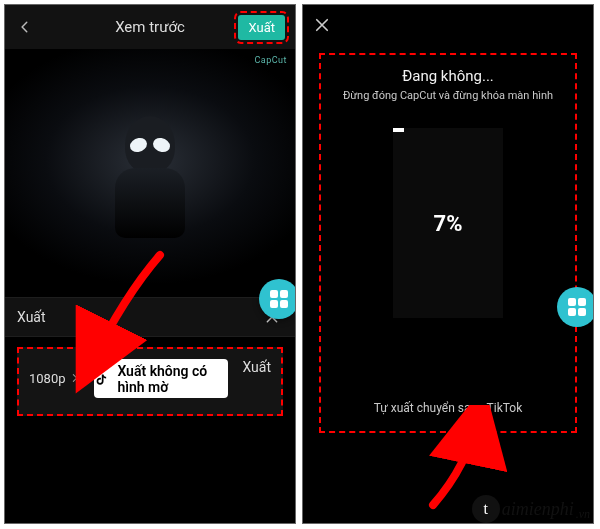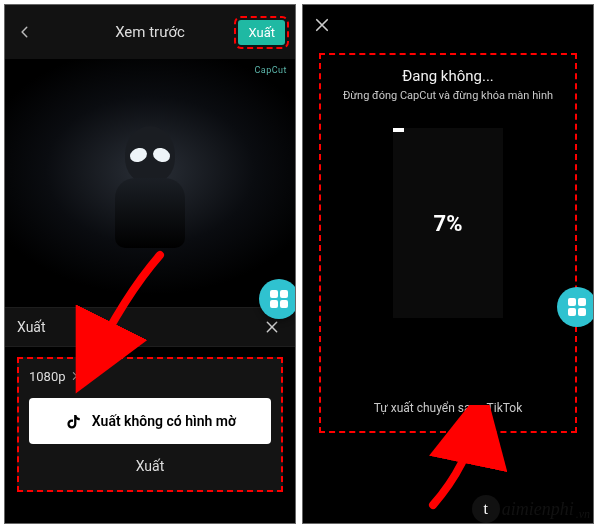--- a/index.html
+++ b/index.html
@@ -22,21 +22,21 @@
     width: 292px;
     height: 520px;
     position: relative;
     overflow: hidden;
     color: #fff;
     font-size: 13px;
   }
 
   
   .topbar {
-    height: 54px;
+    height: 44px;
     display: flex;
     align-items: center;
     padding: 0 10px;
     position: relative;
     background: #121212;
   }
   .topbar .back {
     width: 20px; height: 20px;
     display: flex; align-items: center; justify-content: center;
     font-size: 18px; color: #aaa;
@@ -97,30 +97,30 @@
   .row-export .label{ color:#ddd; font-size:14px; }
   .row-export .close{
     margin-left:auto; width:22px; height:22px; display:flex;align-items:center;justify-content:center;
     color:#ccc; font-size:20px;
   }
   .bottom-panel{
     margin: 10px 12px 0 12px;
     padding: 10px 10px 16px 10px;
     border: 2px dashed #ff0000;
     background:#141414;
-    display:flex; flex-direction:column; gap:14px;
+    display:flex; flex-direction:row; gap:14px;
     position:relative;
   }
   .res-row{
     display:flex; align-items:center; gap:4px; color:#ddd; font-size:13px;
   }
   .res-row .chev{ color:#888; font-size:12px; }
   .white-btn{
     background:#fff; color:#000; border-radius:4px;
-    height:46px; display:flex; align-items:center; justify-content:center;
+    height:39px; display:flex; align-items:center; justify-content:center;
     gap:10px; font-weight:600; font-size:14px;
   }
   .tiktok-svg{ width:18px; height:18px; }
   .export-plain{
     text-align:center; color:#ddd; font-size:14px;
   }
   .fab{
     position:absolute; right:-4px; top:274px;
     width:40px; height:40px; border-radius:50%;
     background:#2fc2d0; display:flex;align-items:center;justify-content:center;

